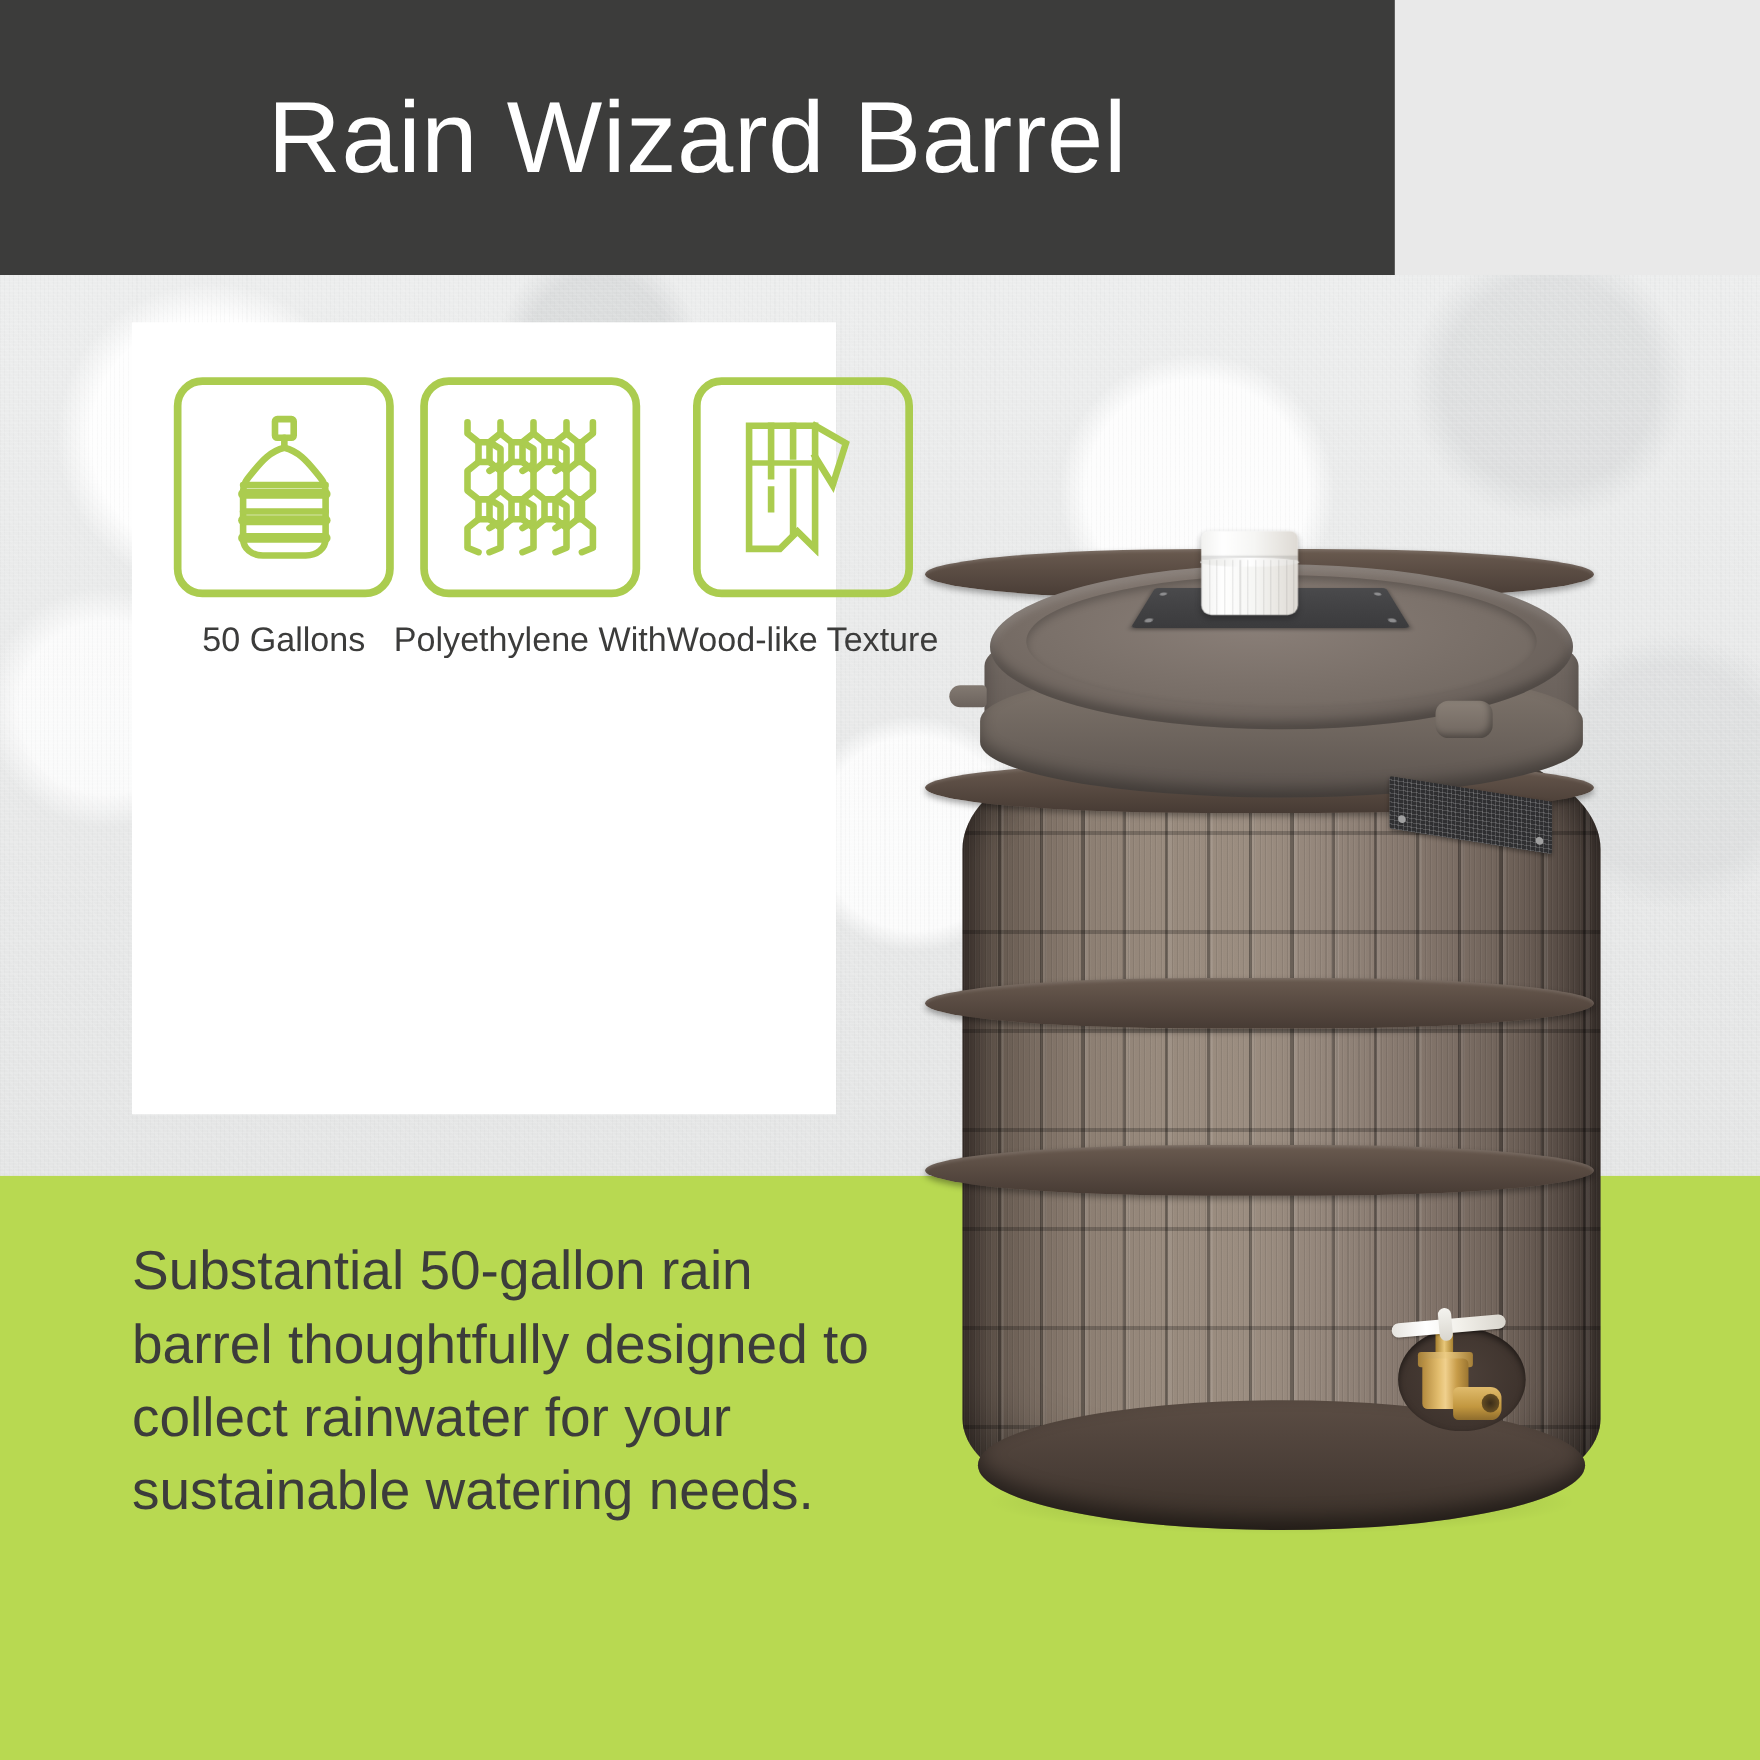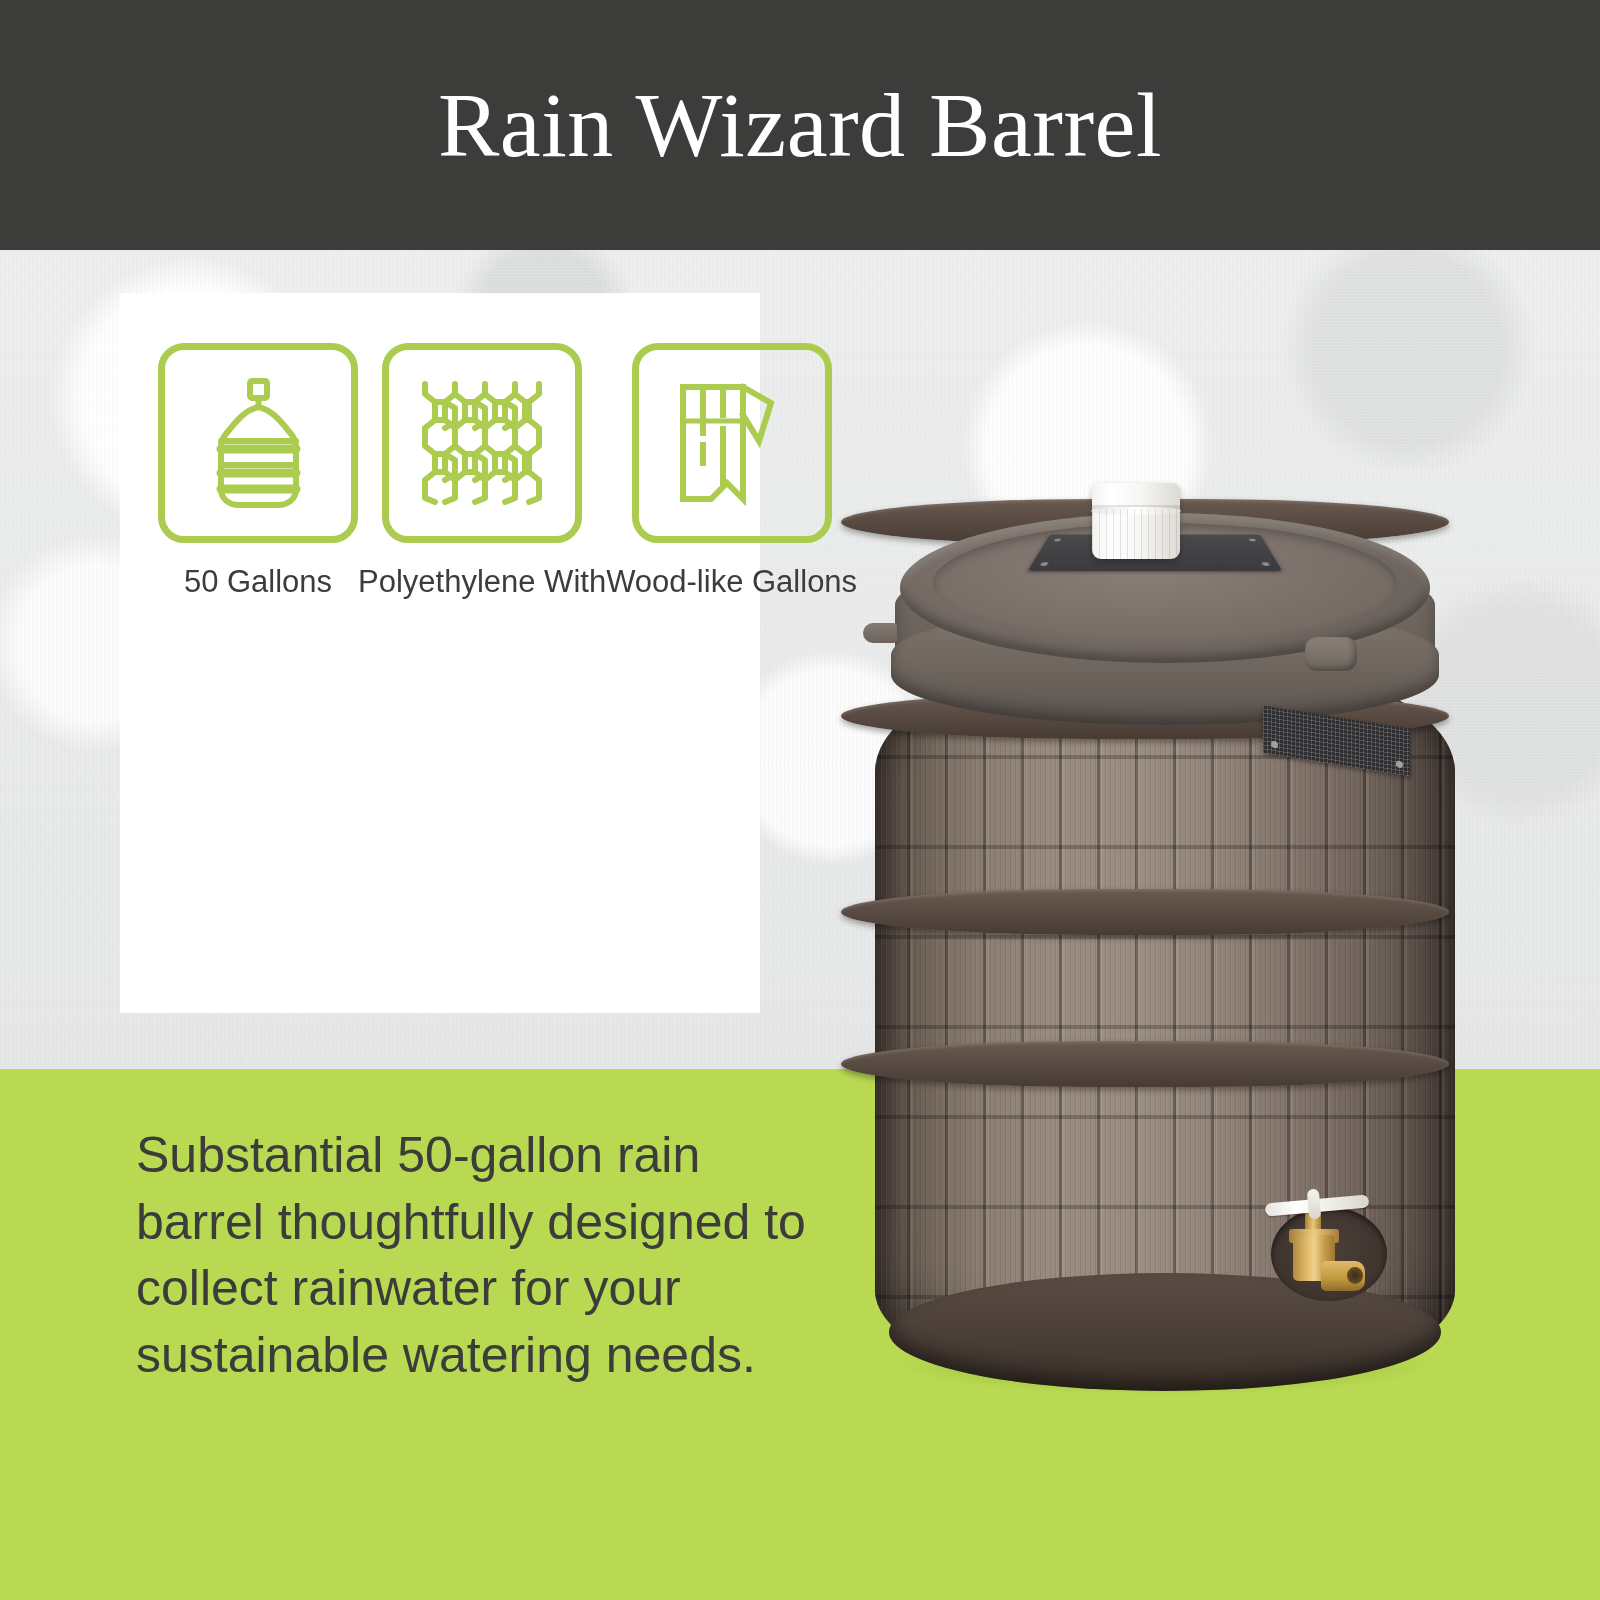--- a/index.html
+++ b/index.html
@@ -5,23 +5,23 @@
   html,body{margin:0;padding:0;}
   body{
     width:1600px;height:1600px;overflow:hidden;
     font-family:"Liberation Sans", sans-serif;
     background:#e9e9e9;
   }
   .page{position:relative;width:1600px;height:1600px;overflow:hidden;}
 
   
   .header{
-    position:absolute;left:0;top:0;width:1600px;height:250px;
+    position:absolute;left:0;top:0;width:1268px;height:250px;
     background:#3c3c3b;
-    display:flex;align-items:center;justify-content:center;font-family:Liberation Serif, serif;
+    display:flex;align-items:center;justify-content:center;
   }
   .header-title{
     color:#ffffff;font-size:92px;font-weight:300;letter-spacing:0.5px;
     line-height:1;white-space:nowrap;
   }
 
   
   .bg-texture{
     position:absolute;left:0;top:250px;width:1600px;height:819px;
     background-color:#e7e8e8;
@@ -76,21 +76,21 @@
     display:flex;align-items:center;justify-content:center;
   }
   .feature-label{
     margin-top:22px;
     font-size:31px;color:#3c3c3b;font-weight:400;
     text-align:center;white-space:nowrap;line-height:1.1;
   }
 
   
   .description{
-    position:absolute;left:136px;top:1122px;width:700px;
+    position:absolute;left:120px;top:1122px;width:700px;
     font-size:50px;line-height:1.33;color:#3c3c3b;font-weight:400;
   }
 
   
   .barrel-wrap{
     position:absolute;left:855px;top:455px;width:620px;height:940px;
   }
 
   
   .lid-top{
@@ -368,21 +368,21 @@
           <span>
             <svg width="110" height="125" viewBox="0 0 110 125" fill="none" stroke="#abcc4f" stroke-width="6" stroke-linecap="square" stroke-linejoin="miter">
               <path d="M6 6 L66 6 L66 118 L50 102 L34 118 L6 118 Z"></path>
               <path d="M26 6 L26 52 M26 64 L26 82"></path>
               <path d="M46 6 L46 34 M46 48 L46 104"></path>
               <path d="M66 6 L94 22 L82 60 L66 34"></path>
               <path d="M6 40 L66 40" stroke-width="5"></path>
             </svg>
           </span>
         </div>
-        <div class="feature-label">Wood-like Gallons</div>
+        <div class="feature-label">Wood-like Texture</div>
       </div>
 
 
     </div>
   </div>
 
   <div class="description">Substantial 50-gallon rain barrel thoughtfully designed to collect rainwater for your sustainable watering needs.</div>
 
   <div class="barrel-wrap">
 

